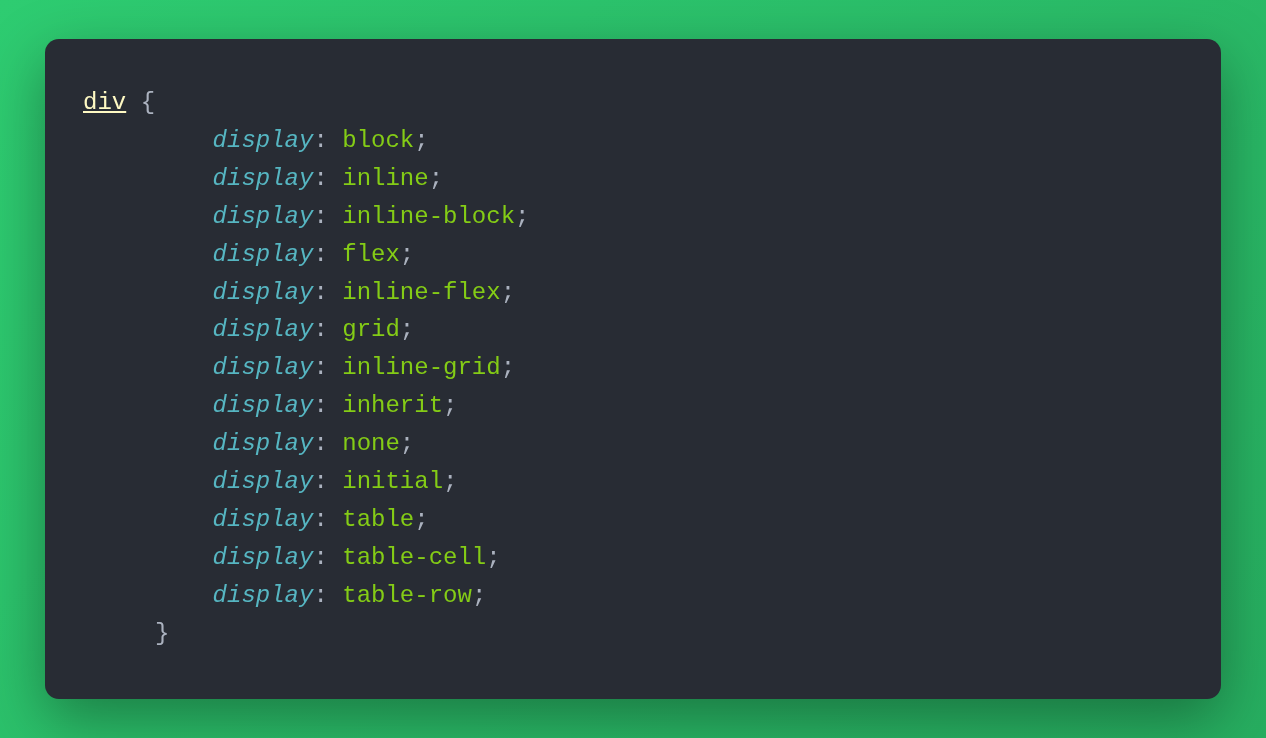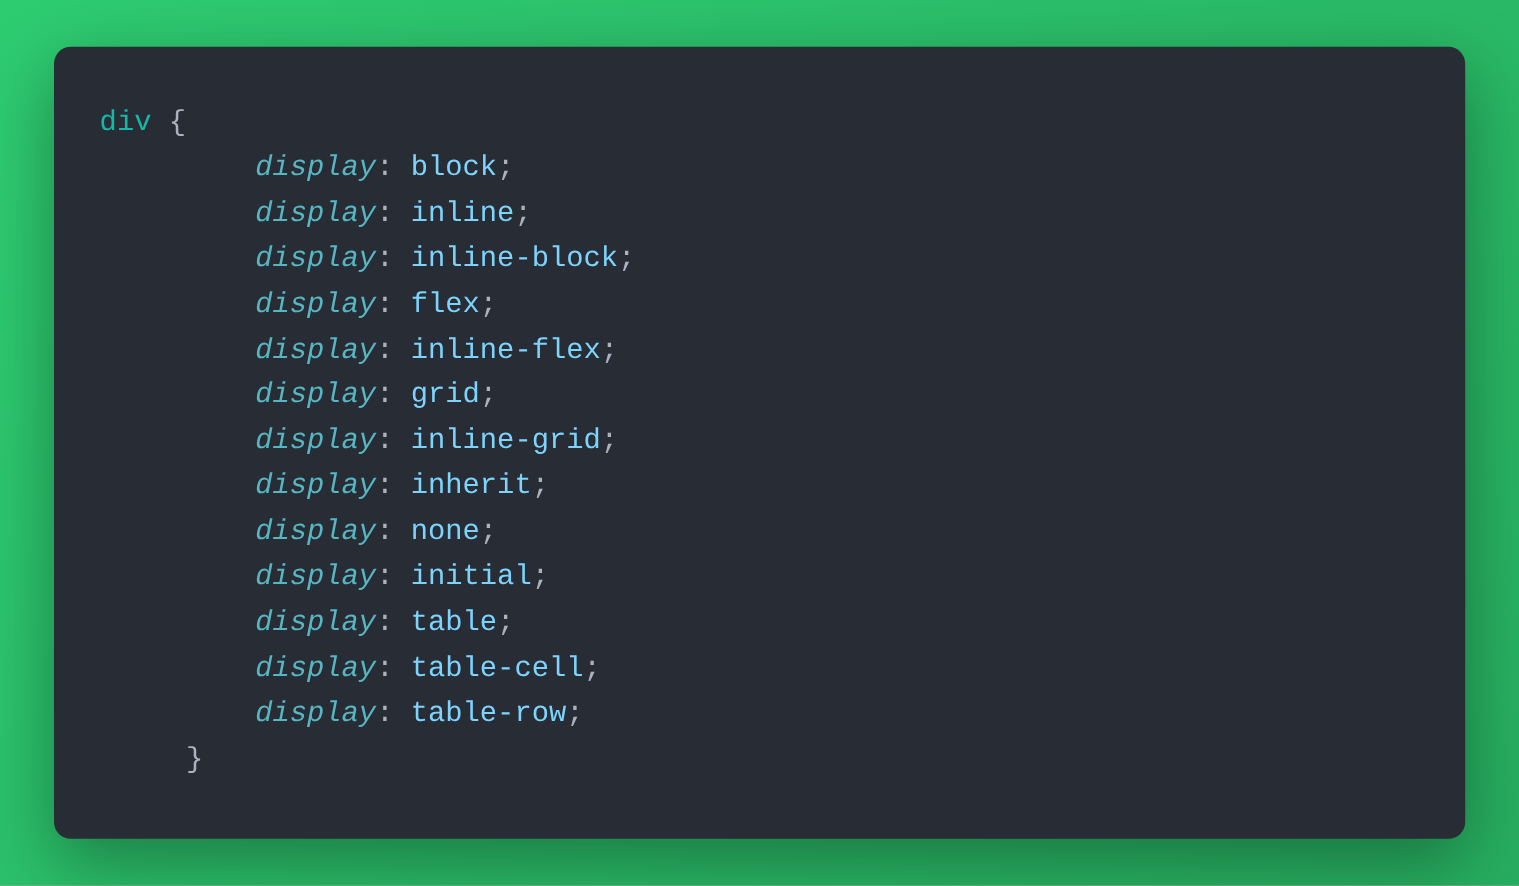--- a/index.html
+++ b/index.html
@@ -26,32 +26,33 @@
     box-shadow: 0 20px 60px rgba(0,0,0,0.35);
     overflow: hidden;
   }
   .code-block {
     font-size: 24px;
     line-height: 1.58;
     white-space: pre;
     font-family: 'Consolas', 'Monaco', 'Menlo', 'Courier New', monospace;
   }
   .tok-selector {
-    color: #14b8a6;
+    color: #fef9c3;
+    text-decoration: underline;
   }
   .tok-punc {
     color: #abb2bf;
   }
   .tok-prop {
     color: #56b6c2;
     font-style: italic;
     margin-top: 48px;
   }
   .tok-value {
-    color: #7dd3fc;
+    color: #84cc16;
   }
   .code-line {
     display: block;
   }
   .indent-1 {
     padding-left: 5ch;
   }
   .indent-2 {
     padding-left: 9ch;
   }

